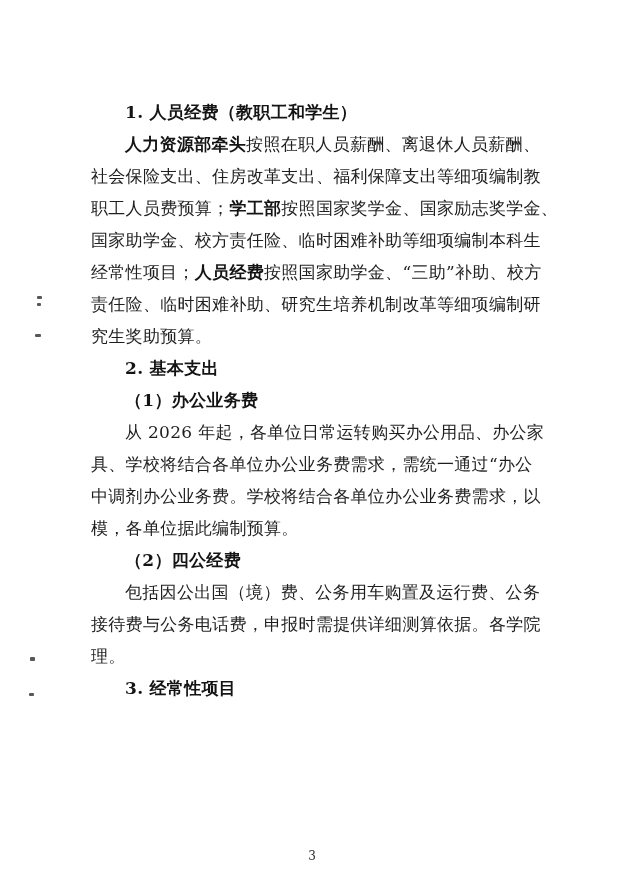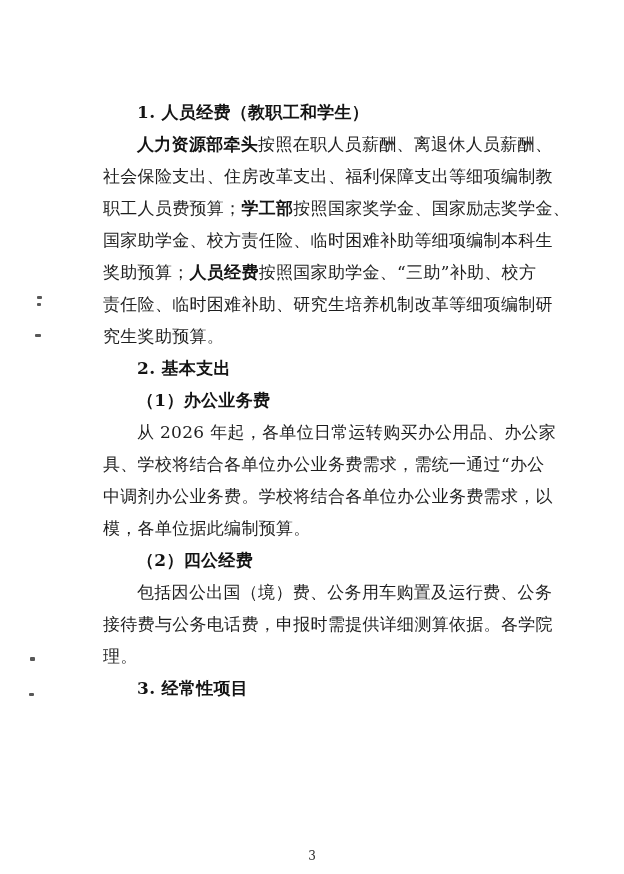--- a/index.html
+++ b/index.html
@@ -11,21 +11,21 @@
     position: relative;
     width: 624px;
     height: 874px;
     background: #ffffff;
     overflow: hidden;
     font-family: "DejaVu Serif", "Liberation Serif", serif;
     color: #1e1e1e;
   }
   .text-block {
     position: absolute;
-    left: 103px;
+    left: 91px;
     top: 96px;
     width: 456px;
   }
   .line {
     height: 32px;
     line-height: 32px;
     font-size: 17px;
     letter-spacing: 0.3px;
     white-space: nowrap;
     text-align: left;
@@ -61,21 +61,21 @@
 <body>
 
 <div class="page">
 
   <div class="text-block">
       <div class="line indent"><span class="bold">1. 人员经费（教职工和学生）</span></div>
       <div class="line indent"><span class="bold">人力资源部牵头</span><span>按照在职人员薪酬、离退休人员薪酬、</span></div>
       <div class="line"><span>社会保险支出、住房改革支出、福利保障支出等细项编制教</span></div>
       <div class="line"><span>职工人员费预算；</span><span class="bold">学工部</span><span>按照国家奖学金、国家励志奖学金、</span></div>
       <div class="line"><span>国家助学金、校方责任险、临时困难补助等细项编制本科生</span></div>
-      <div class="line"><span>奖助预算；</span><span class="bold">人员经费</span><span>按照国家助学金、“三助”补助、校方</span></div>
+      <div class="line"><span>经常性项目；</span><span class="bold">人员经费</span><span>按照国家助学金、“三助”补助、校方</span></div>
       <div class="line"><span>责任险、临时困难补助、研究生培养机制改革等细项编制研</span></div>
       <div class="line"><span>究生奖助预算。</span></div>
       <div class="line indent"><span class="bold">2. 基本支出</span></div>
       <div class="line indent"><span class="bold">（1）办公业务费</span></div>
       <div class="line indent"><span>从 2026 年起，各单位日常运转购买办公用品、办公家</span></div>
       <div class="line"><span>具、学校将结合各单位办公业务费需求，需统一通过“办公</span></div>
       <div class="line"><span>中调剂办公业务费。学校将结合各单位办公业务费需求，以</span></div>
       <div class="line"><span>模，各单位据此编制预算。</span></div>
       <div class="line indent"><span class="bold">（2）四公经费</span></div>
       <div class="line indent"><span>包括因公出国（境）费、公务用车购置及运行费、公务</span></div>

